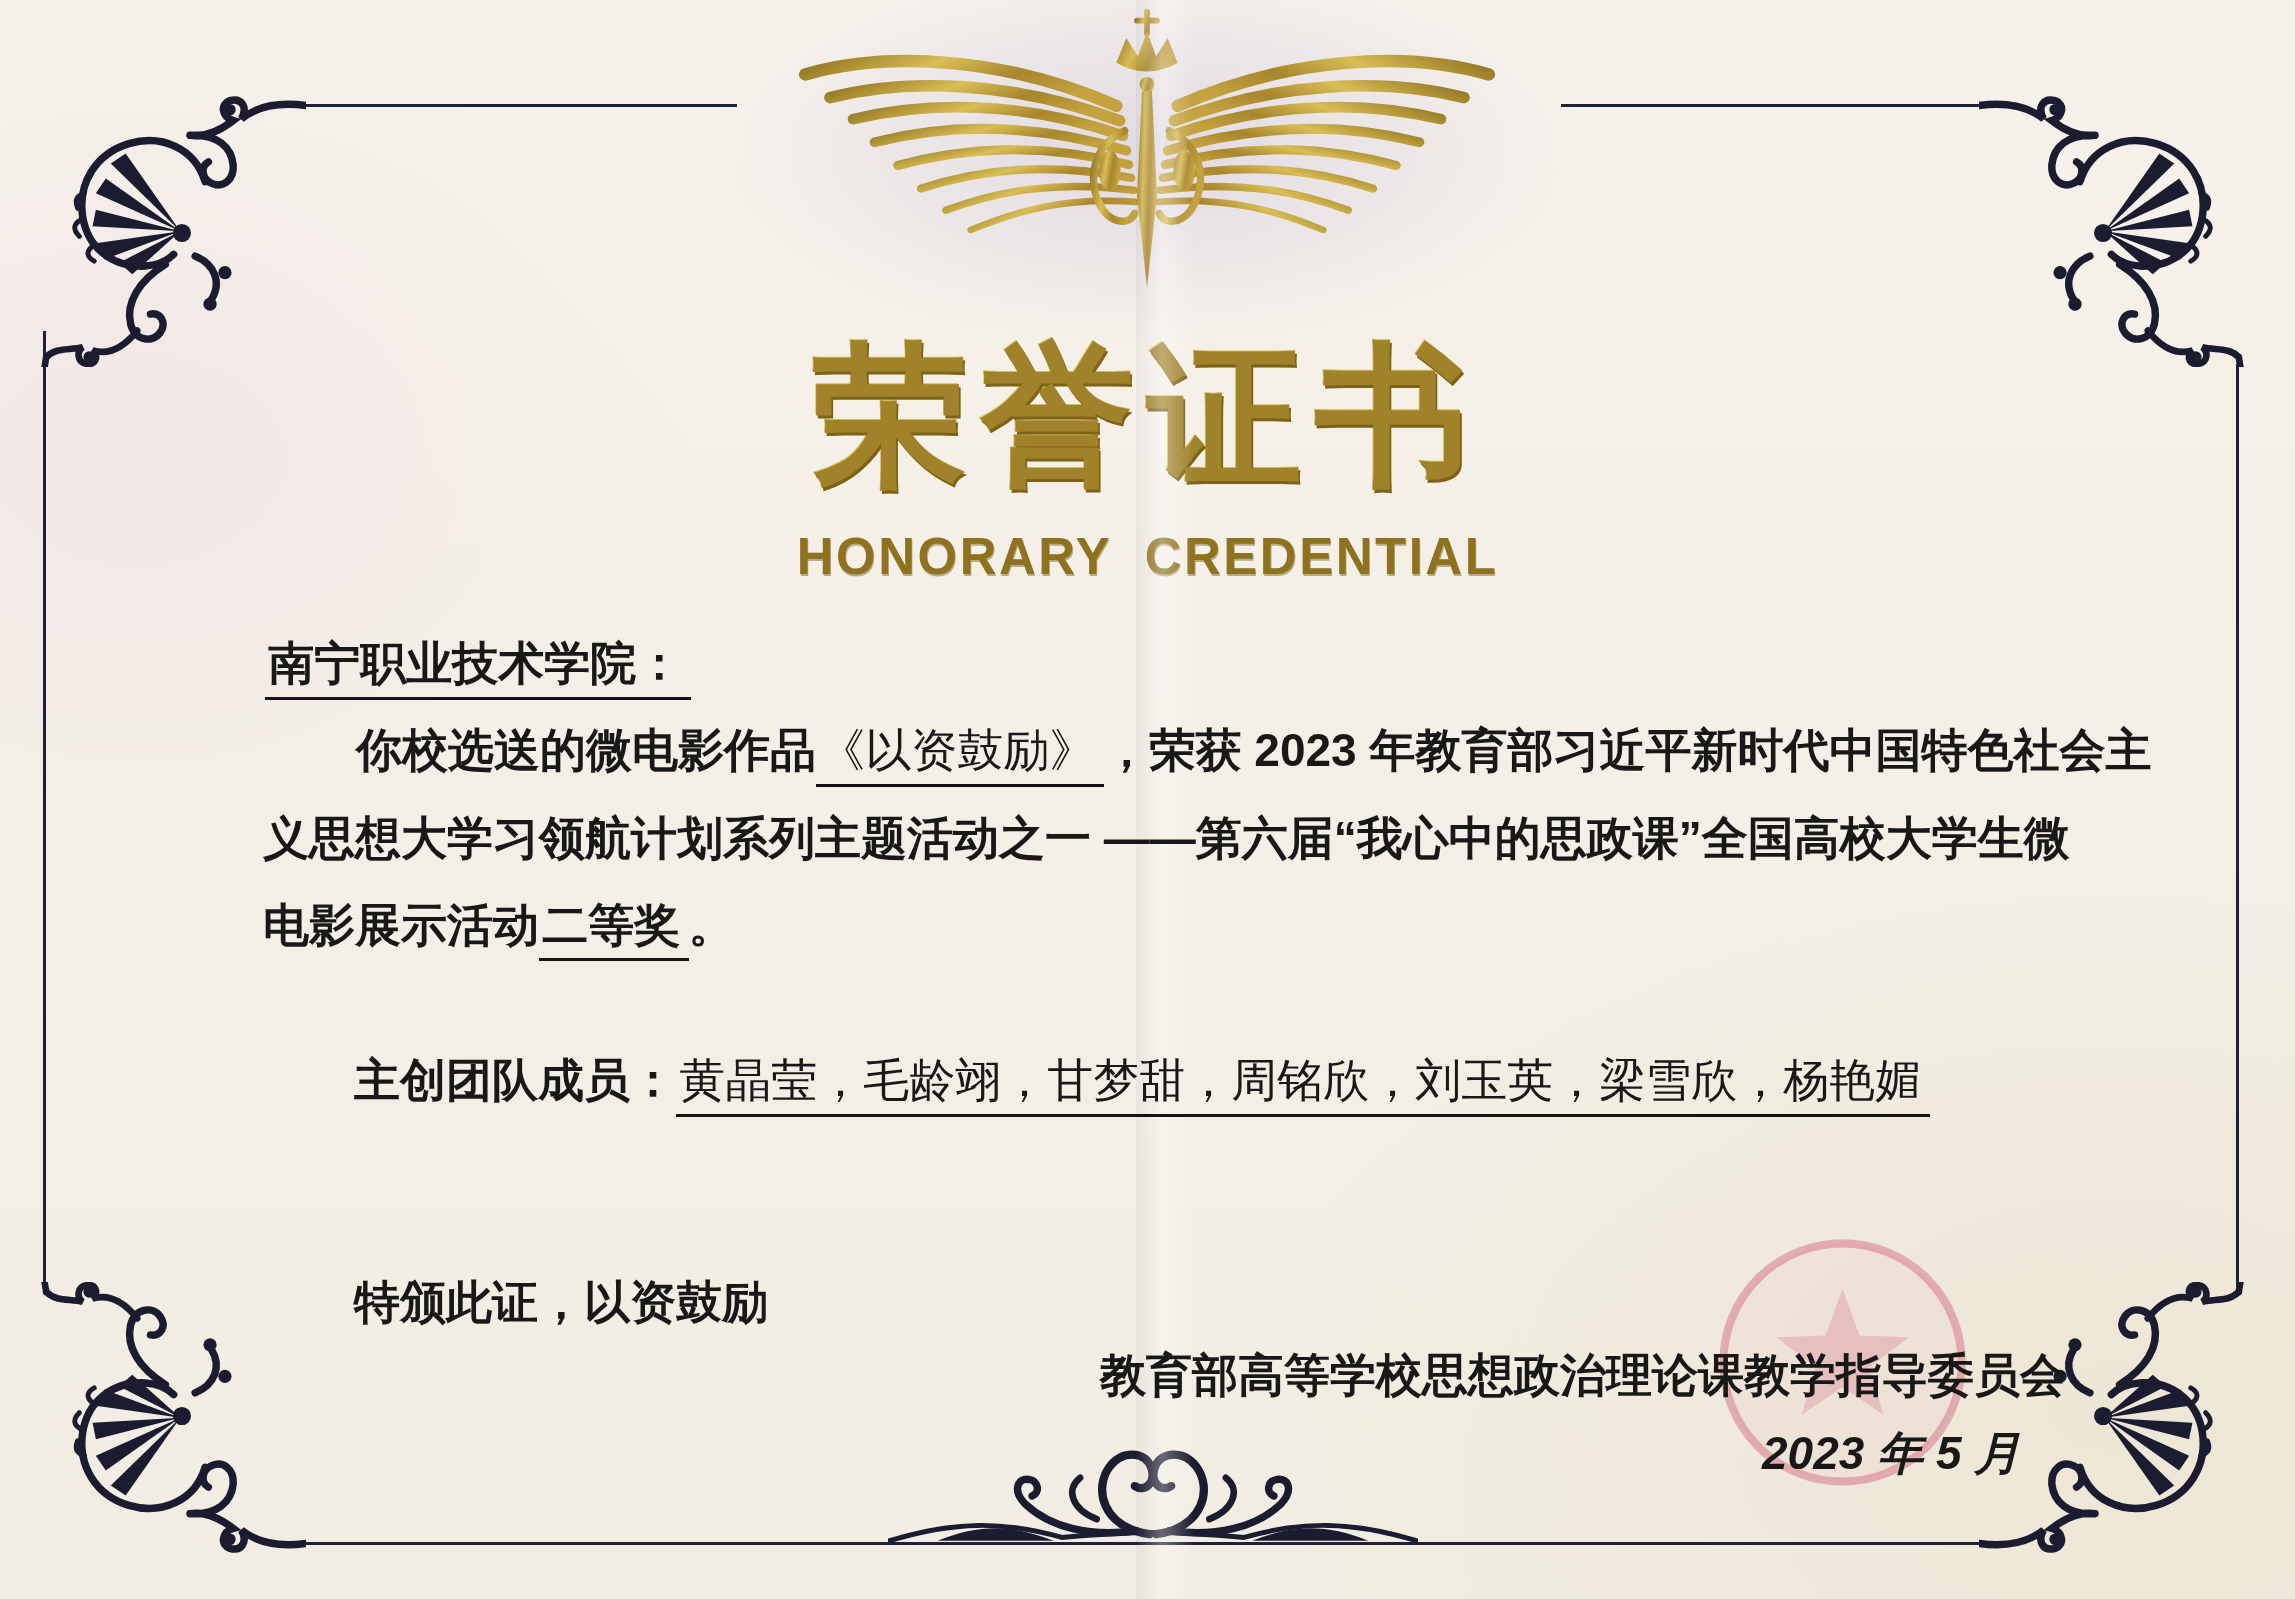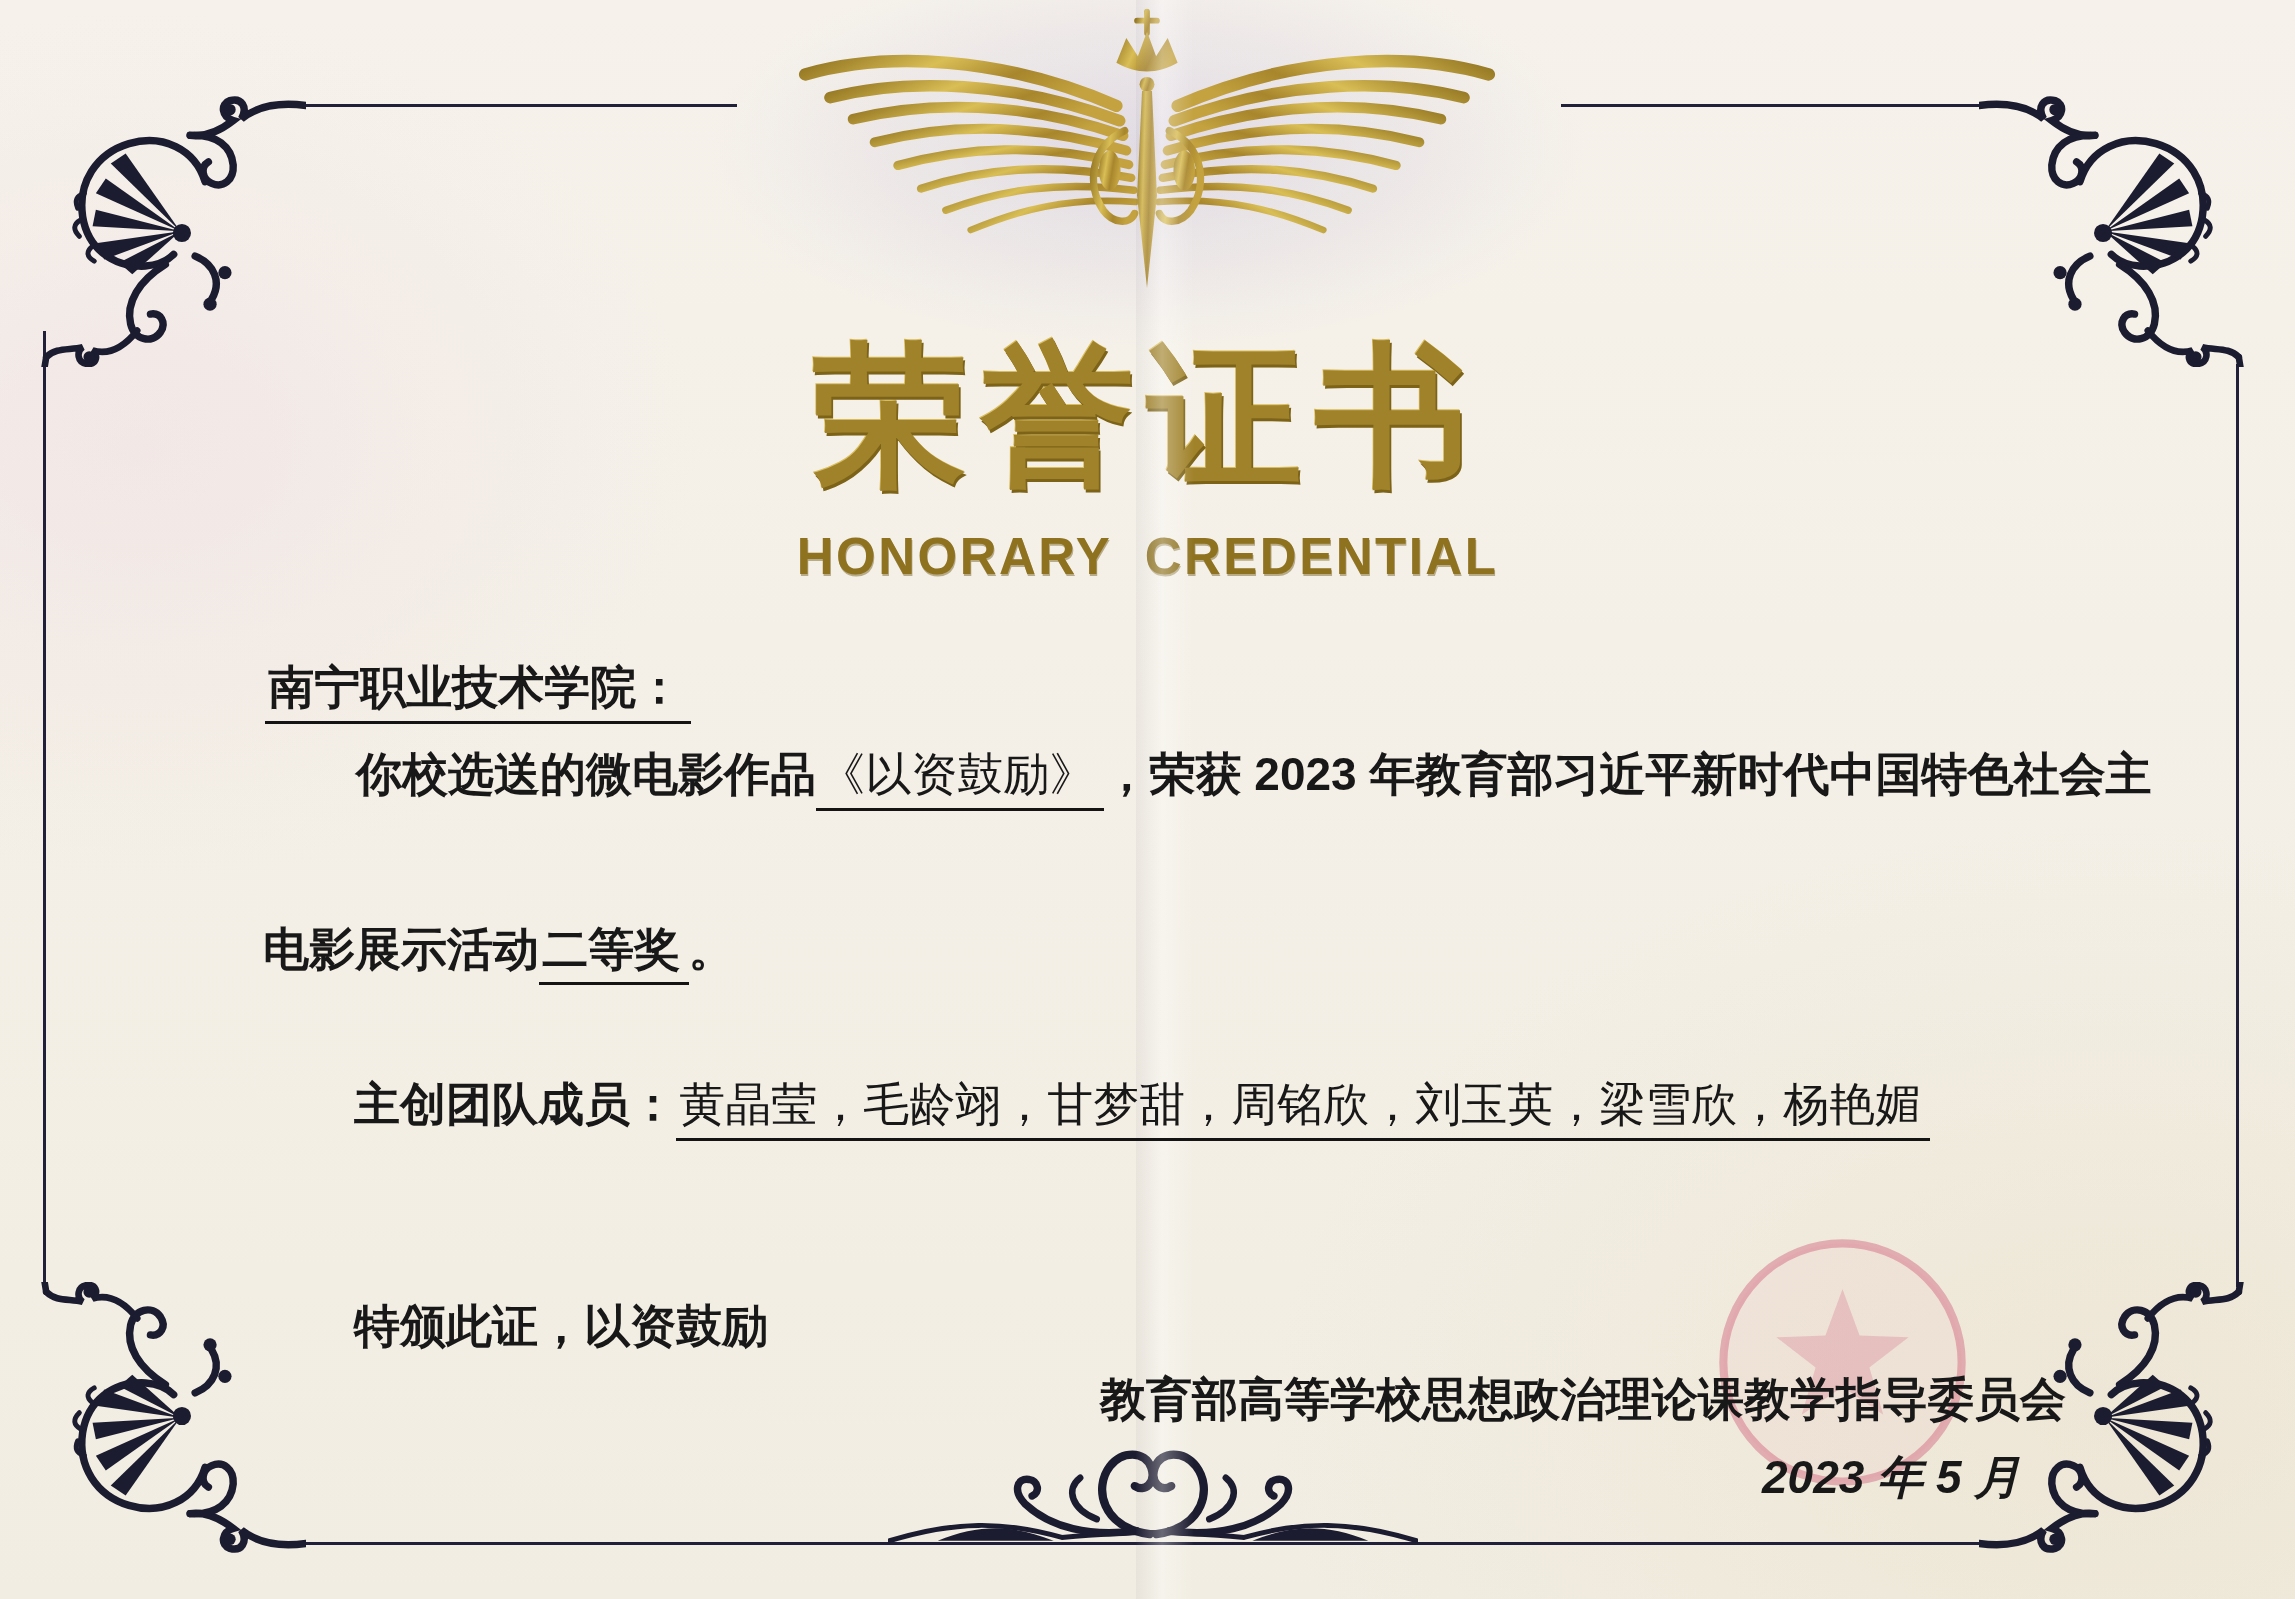--- a/index.html
+++ b/index.html
@@ -24,21 +24,21 @@
   
   .emblem{position:absolute;left:729px;top:8.3px;width:836px;height:286px;}
   
   .title-cn{position:absolute;left:0;top:330px;width:2295px;text-align:center;
     font-family:"DejaVu Serif",serif;font-weight:700;font-size:154px;line-height:1.1;
     letter-spacing:13.2px;color:#a0822a;text-shadow:1.7px 2.5px 0 #7c6318, -0.8px -0.8px 0 #d9bd5d;}
   .title-en{position:absolute;left:0;top:527px;width:2295px;text-align:center;
     font-weight:700;font-size:51px;letter-spacing:2.5px;word-spacing:16.6px;color:#8e7220;
     text-shadow:0.8px 1.7px 0 rgba(110,86,20,0.45);}
   
-  .cn{color:#181818;font-weight:700;font-size:46px;line-height:1.2;white-space:nowrap;z-index:4;position:absolute;margin-top:24px;}
+  .cn{color:#181818;font-weight:700;font-size:46px;line-height:1.2;white-space:nowrap;z-index:4;position:absolute;}
   .kai{font-family:"DejaVu Serif",serif;font-weight:500;}
   .u{border-bottom:3.3px solid #141414;padding:0 8.3px 6.6px 3.3px;}
   .recipient{left:265px;top:636px;font-family:"DejaVu Serif",serif;font-weight:600;font-size:46px;}
   .line1{left:356px;top:723px;}
   .line2{left:263px;top:811px;}
   .line3{left:263px;top:898px;}
   .row-teachers{left:354px;top:977px;}
   .row-team{left:354px;top:1053px;text-align:right;}
   .closing{left:354px;top:1275px;}
   .issuer{left:1100px;top:1348px;}
@@ -155,20 +155,21 @@
   <div class="title-cn">荣誉证书</div>
   <div class="title-en">HONORARY CREDENTIAL</div>
 
   <div class="cn recipient">
     <span class="u">南宁职业技术学院：</span>
   </div>
 
   <div class="cn line1">
     <span>你校选送的微电影作品</span><span class="kai u">《以资鼓励》</span><span>，荣获 2023 年教育部习近平新时代中国特色社会主</span>
   </div>
+  <div class="cn line2">义思想大学习领航计划系列主题活动之一 ——第六届“我心中的思政课”全国高校大学生微</div>
   <div class="cn line3">
     <span>电影展示活动</span><span class="u">二等奖</span><span>。</span>
   </div>
 
   <div class="cn row-team">
     <span>主创团队成员：</span><span class="kai u">黄晶莹，毛龄翊，甘梦甜，周铭欣，刘玉英，梁雪欣，杨艳媚</span>
   </div>
 
   <div class="cn closing">特颁此证，以资鼓励</div>
   <div class="cn issuer">教育部高等学校思想政治理论课教学指导委员会</div>

